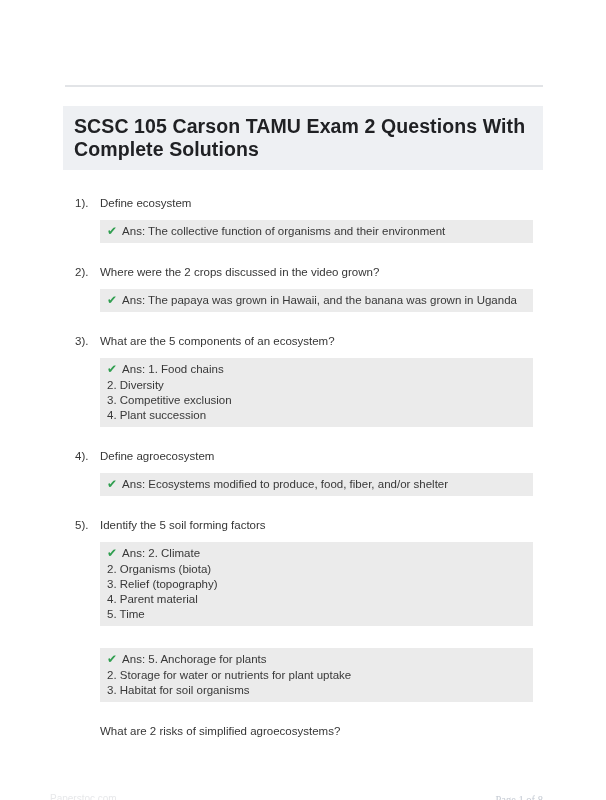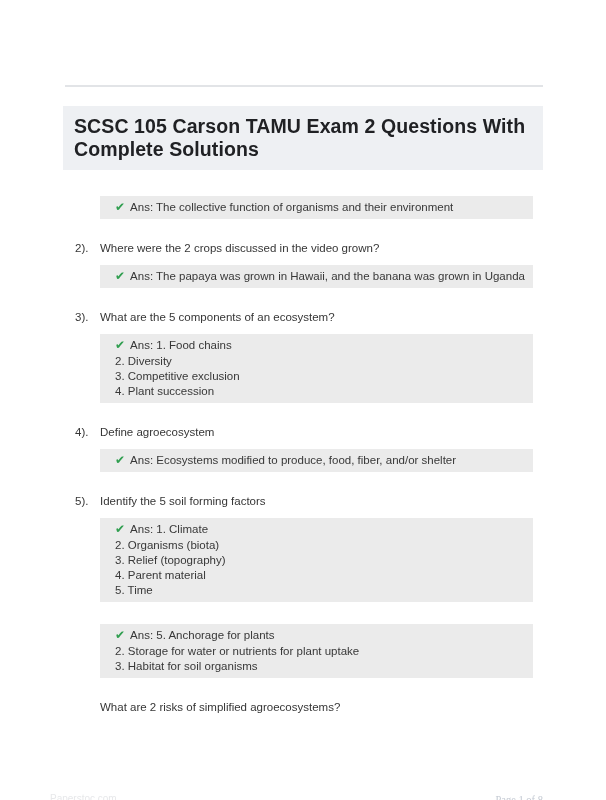--- a/index.html
+++ b/index.html
@@ -48,21 +48,21 @@
     display: inline-block;
     width: 25px;
     vertical-align: top;
   }
   .q-text { color: #363636; }
   .answer {
     margin-left: 37px;
     margin-right: 10px;
     margin-top: 9px;
     background: #ebebeb;
-    padding: 4px 8px 4px 15px;
+    padding: 4px 8px 4px 7px;
     font-size: 11.5px;
     line-height: 15.2px;
     color: #383838;
   }
   .check {
     font-weight: bold;
     font-size: 12px;
     margin-right: 5px;
     font-style: normal;
   }
@@ -85,20 +85,21 @@
 </style>
 </head>
 <body>
 
 <div class="page">
   <div class="top-rule"></div>
   <div class="content">
     <h1 class="title-block">SCSC 105 Carson TAMU Exam 2 Questions With Complete Solutions</h1>
     <div id="questions">
         <div class="qa">
+          <div class="q-row"><span class="q-num">1).</span><span class="q-text">Define ecosystem</span></div>
           <div class="answer">
             <div class="a-line"><span class="check" style="color: rgb(47, 158, 79);">✔</span><span>Ans: The collective function of organisms and their environment</span></div>
           </div>
         </div>
         <div class="qa">
           <div class="q-row"><span class="q-num">2).</span><span class="q-text">Where were the 2 crops discussed in the video grown?</span></div>
           <div class="answer">
             <div class="a-line"><span class="check" style="color: rgb(47, 158, 79);">✔</span><span>Ans: The papaya was grown in Hawaii, and the banana was grown in Uganda</span></div>
           </div>
         </div>
@@ -113,21 +114,21 @@
         </div>
         <div class="qa">
           <div class="q-row"><span class="q-num">4).</span><span class="q-text">Define agroecosystem</span></div>
           <div class="answer">
             <div class="a-line"><span class="check" style="color: rgb(47, 158, 79);">✔</span><span>Ans: Ecosystems modified to produce, food, fiber, and/or shelter</span></div>
           </div>
         </div>
         <div class="qa">
           <div class="q-row"><span class="q-num">5).</span><span class="q-text">Identify the 5 soil forming factors</span></div>
           <div class="answer">
-            <div class="a-line"><span class="check" style="color: rgb(47, 158, 79);">✔</span><span>Ans: 1. Climate</span></div>
+            <div class="a-line"><span class="check" style="color: rgb(47, 158, 79);">✔</span><span>Ans: 2. Climate</span></div>
             <div class="a-line"><span>2. Organisms (biota)</span></div>
             <div class="a-line"><span>3. Relief (topography)</span></div>
             <div class="a-line"><span>4. Parent material</span></div>
             <div class="a-line"><span>5. Time</span></div>
           </div>
         </div>
         <div class="qa">
           <div class="answer">
             <div class="a-line"><span class="check" style="color: rgb(47, 158, 79);">✔</span><span>Ans: 5. Anchorage for plants</span></div>
             <div class="a-line"><span>2. Storage for water or nutrients for plant uptake</span></div>

